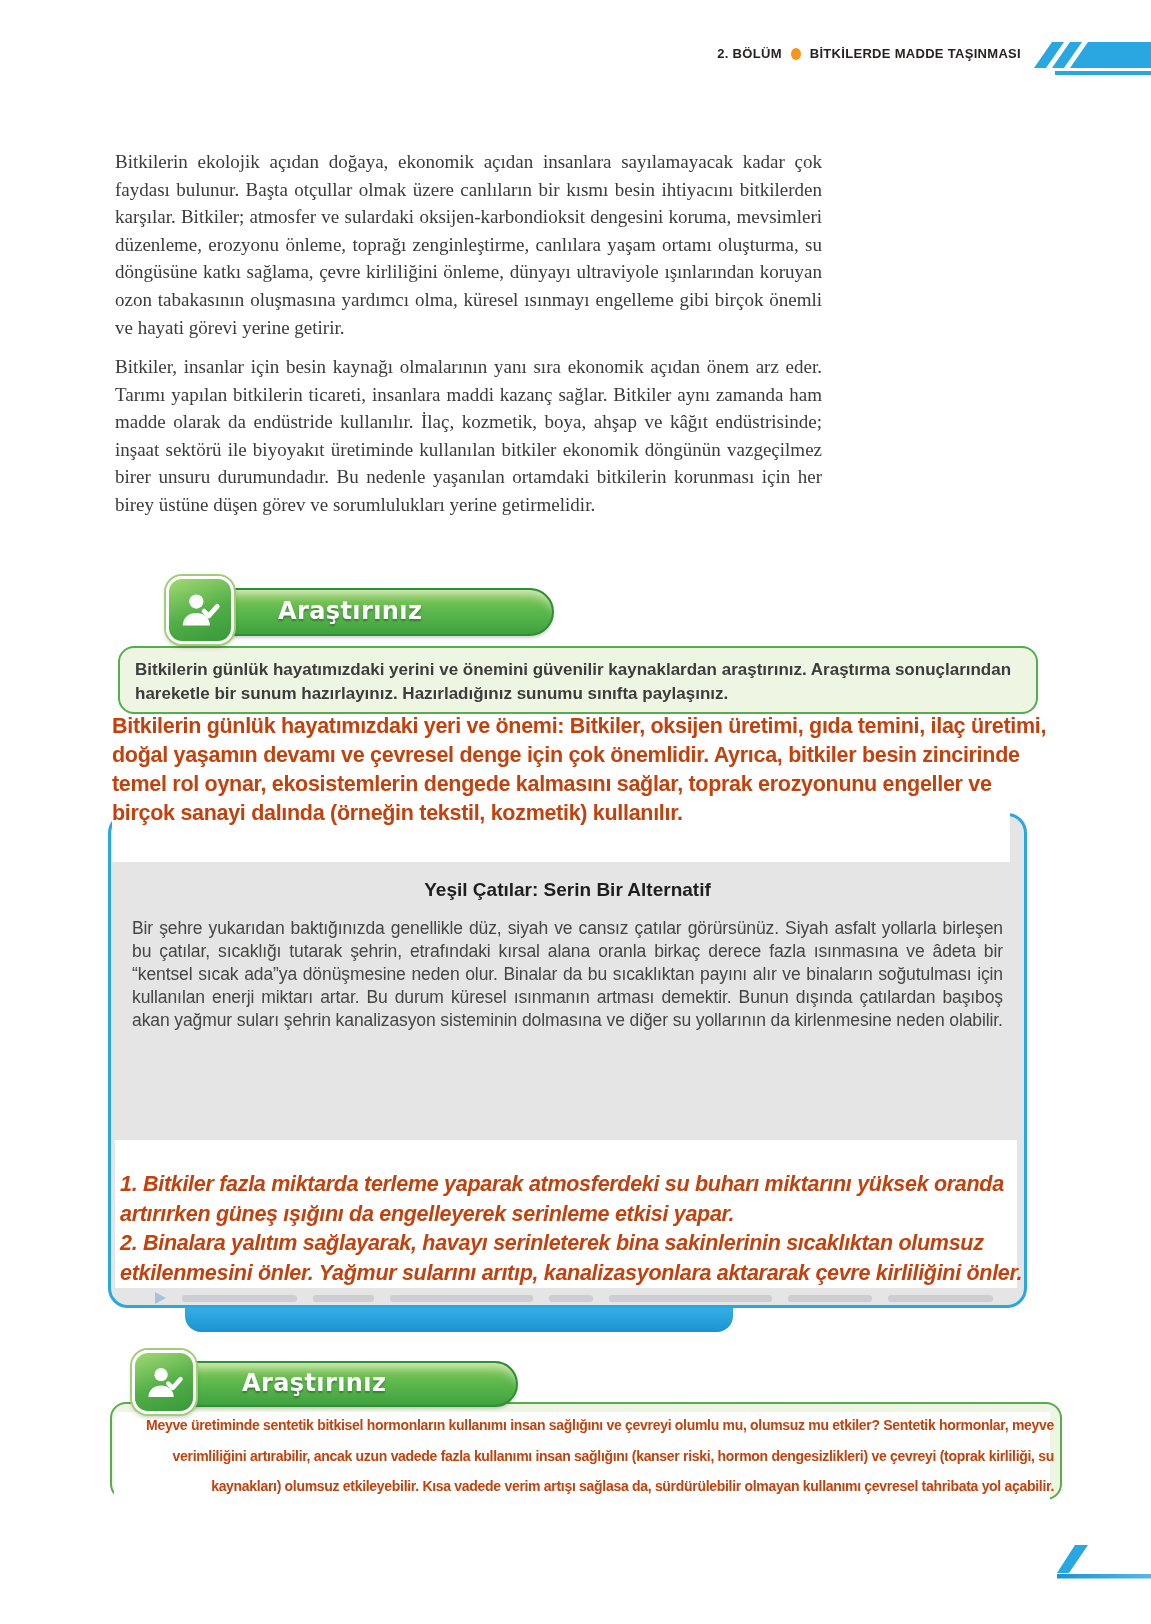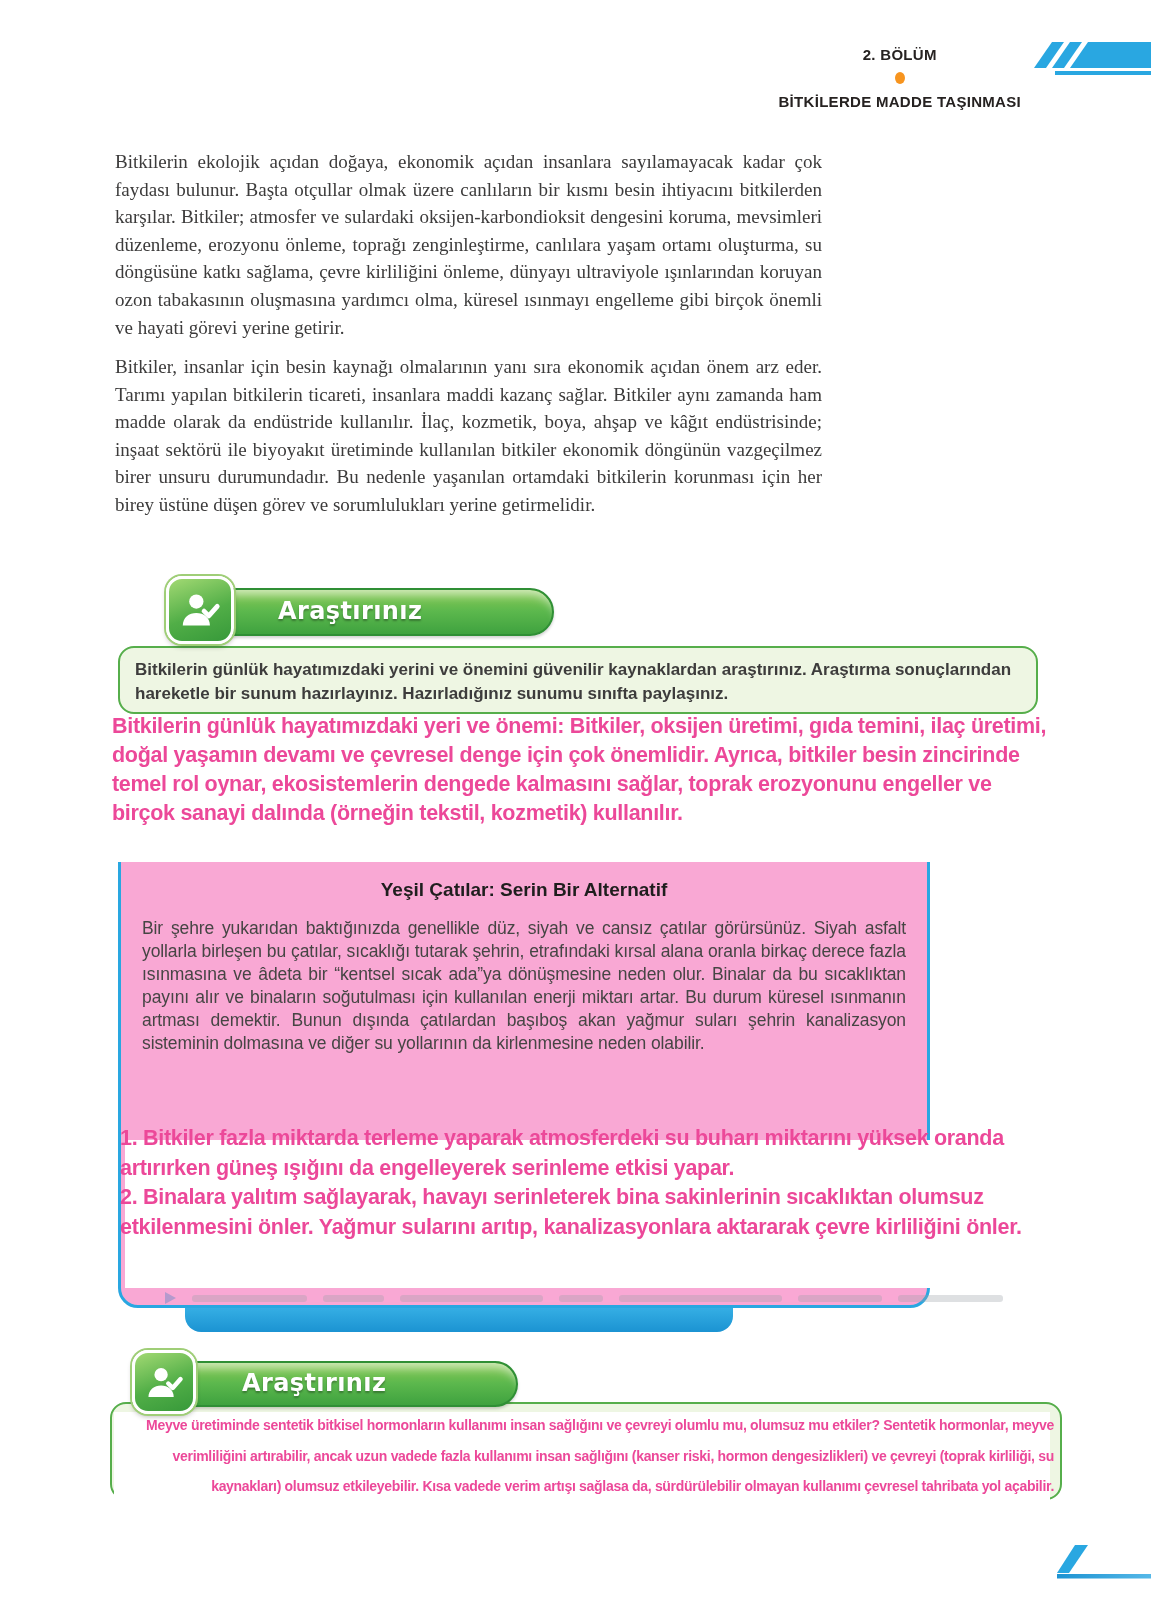--- a/index.html
+++ b/index.html
@@ -4,22 +4,22 @@
 <style>
   html,body { margin:0; padding:0; background:#ffffff; }
   .page {
     position:relative; width:1151px; height:1624px; background:#ffffff;
     overflow:hidden; font-family:"Liberation Sans", sans-serif;
   }
 
   
   .hdr-text {
     position:absolute; top:46px; right:130px; display:flex; align-items:center; gap:9px;
-    font-family:"Liberation Sans", sans-serif; font-weight:700; font-size:15px;
-    color:#262221; letter-spacing:.3px; white-space:nowrap;flex-direction:column;
+    font-family:"Liberation Sans", sans-serif; font-weight:700; font-size:13px;
+    color:#262221; letter-spacing:.3px; white-space:nowrap;
   }
   .hdr-dot { width:10px; height:12px; border-radius:50%; background:#f7941e; display:inline-block; }
   .hdr-decor { position:absolute; top:40px; right:0; }
 
   
   .sec-title {
     position:absolute; left:115px; top:104px; width:800px;
     font-size:25px; font-weight:800; letter-spacing:-0.2px; color:#4649a6;
   }
   .bodytext {
@@ -56,39 +56,39 @@
   .green-box {
     position:absolute; background:#eef6e3; border:2.5px solid #56ae4b; border-radius:16px;
     z-index:1; box-sizing:border-box;
   }
   .gb1 { left:118px; top:646px; width:920px; height:68px; padding:10px 15px;font-weight:bold; }
   .gb1 p { margin:0; font-size:17px; line-height:23.5px; color:#3d3c3c; }
   .gb2 { left:110px; top:1402px; width:952px; height:98px; }
 
   
   .hand {
-    color:#ec4899; font-family:"Liberation Sans", sans-serif; font-weight:700;
+    color:#c2410c; font-family:"Liberation Sans", sans-serif; font-weight:700;
     letter-spacing:-0.3px; text-align:left;
   }
   .red1 { position:absolute; left:112px; top:712px; width:945px;
           font-size:21.5px; line-height:29px; z-index:5; }
-  .red2 { position:absolute; left:120px; top:1124px; width:910px;
-          font-size:21.5px; line-height:29.5px; z-index:5; }
+  .red2 { position:absolute; left:120px; top:1170px; width:910px;
+          font-size:21.5px; line-height:29.5px; z-index:5;font-style:italic; }
   .red3 { position:absolute; left:116px; top:1410px; width:938px;
           font-size:14px; line-height:30.5px; z-index:5;text-align:right; }
 
   
   .patch { position:absolute; background:#ffffff; }
   .patch1 { left:112px; top:800px; width:898px; height:62px; z-index:3; }
   .patch3 { left:114px; top:1412px; width:936px; height:192px; z-index:2; }
 
   
   .blue-box {
-    position:absolute; left:118px; top:813px; width:812px; height:495px;
-    background:#f9a8d4; border:3px solid #29a7e1; border-radius:20px;
+    position:absolute; left:108px; top:813px; width:919px; height:495px;
+    background:#e5e5e5; border:3px solid #29a7e1; border-radius:20px;
     box-sizing:border-box; z-index:1;
   }
   .blue-box h3 {
     margin:62px 20px 0; text-align:center; font-size:19px; line-height:24px;
     font-weight:700; color:#1f1e1e;
   }
   .blue-box .rp {
     margin:15px 21px 0; font-size:17.5px; line-height:23px; letter-spacing:-0.1px;
     color:#464544; text-align:justify;
   }

